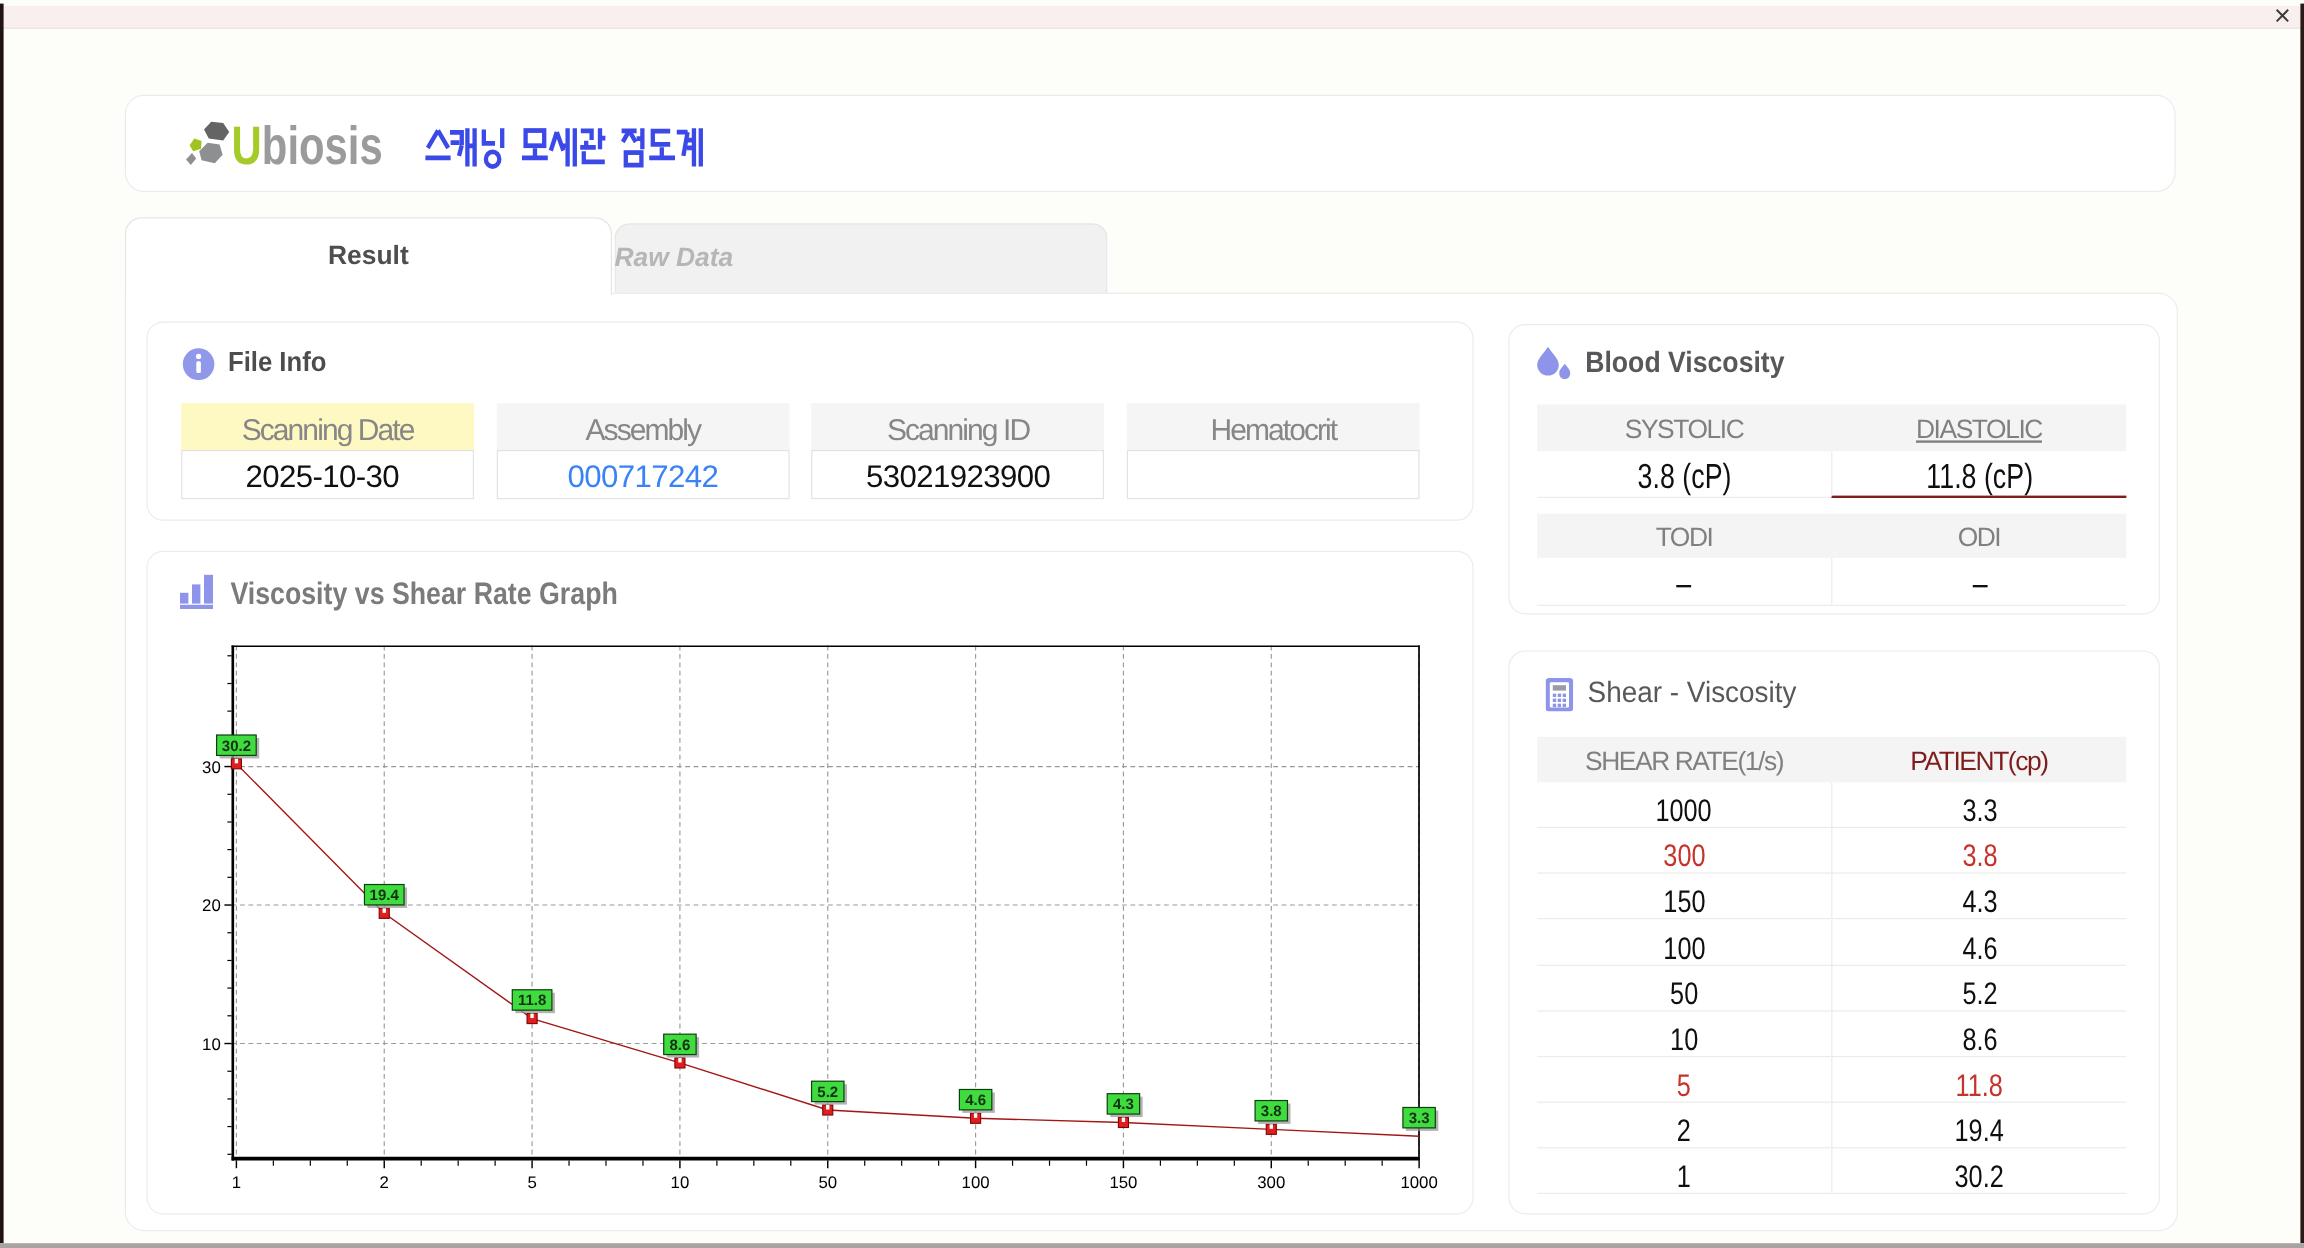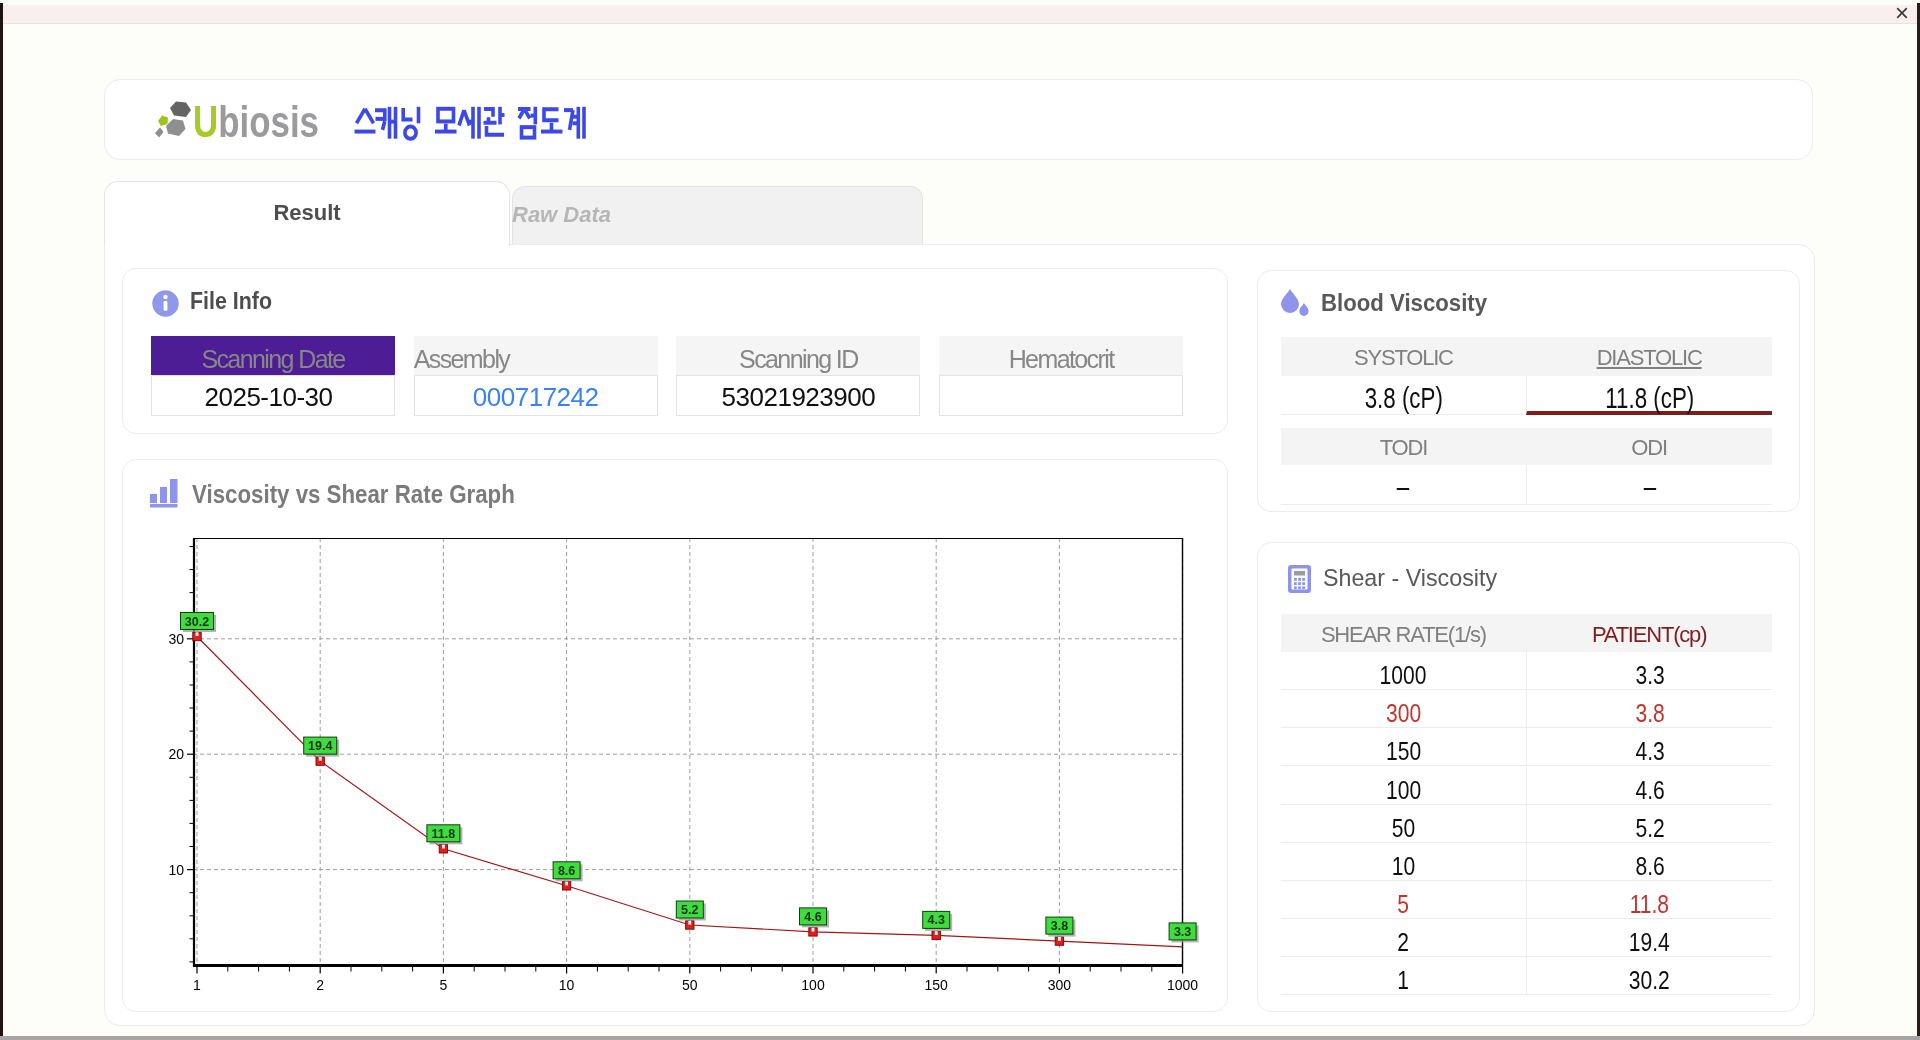--- a/index.html
+++ b/index.html
@@ -103,23 +103,23 @@
 <div class="abs" style="left:104px; top:181px; width:406px; height:64px; line-height:63px; text-align:center; font-weight:bold; font-size:22px; color:#4e4e4e;">Result</div>
 
 <div class="card" style="left:122px; top:268px; width:1106px; height:166px; border-radius:14px;"></div>
 <svg class="abs" style="left:152px; top:290px;" width="27" height="27" viewBox="0 0 27 27">
   <circle cx="13.5" cy="13.5" r="13.2" fill="#9098ea"></circle>
   <rect x="11.6" y="11" width="3.8" height="9.8" rx="1.3" fill="#fff"></rect>
   <circle cx="13.5" cy="7" r="2.2" fill="#fff"></circle>
 </svg>
 <div class="abs" style="left:190px; top:288px; font-size:23px; font-weight:bold; color:#4d4d4d;"><span class="ht" id="h_file" style="transform:scaleX(0.93);">File Info</span></div>
 <div id="fileinfo">
-<div class="abs" style="left:151.0px; top:336px; width:244px; height:38.5px; background:#4c1d95; line-height:46px; text-align:center; font-size:25px; letter-spacing:-1.6px; color:#878787;">Scanning Date</div>
+<div class="abs" style="left:151.0px; top:336px; width:244px; height:38.5px; background:#fef9c3; line-height:46px; text-align:center; font-size:25px; letter-spacing:-1.6px; color:#878787;">Scanning Date</div>
 <div class="abs" style="left:151.0px; top:374.5px; width:244px; height:41px; background:#fff; border:1px solid #e3e3e3; line-height:42px; text-align:center; font-size:26px; letter-spacing:-0.5px; color:#101010; text-indent:-9px;">2025-10-30</div>
-<div class="abs" style="left:413.7px; top:336px; width:244px; height:38.5px; background:#f5f5f5; line-height:46px; font-size:25px; letter-spacing:-1.6px; color:#878787;">Assembly</div>
+<div class="abs" style="left:413.7px; top:336px; width:244px; height:38.5px; background:#f5f5f5; line-height:46px; text-align:center; font-size:25px; letter-spacing:-1.6px; color:#878787;">Assembly</div>
 <div class="abs" style="left:413.7px; top:374.5px; width:244px; height:41px; background:#fff; border:1px solid #e3e3e3; line-height:42px; text-align:center; font-size:26px; letter-spacing:-0.5px; color:#3b82f6;">000717242</div>
 <div class="abs" style="left:676.4px; top:336px; width:244px; height:38.5px; background:#f5f5f5; line-height:46px; text-align:center; font-size:25px; letter-spacing:-1.6px; color:#878787;">Scanning ID</div>
 <div class="abs" style="left:676.4px; top:374.5px; width:244px; height:41px; background:#fff; border:1px solid #e3e3e3; line-height:42px; text-align:center; font-size:26px; letter-spacing:-0.5px; color:#101010;">53021923900</div>
 <div class="abs" style="left:939.1px; top:336px; width:244px; height:38.5px; background:#f5f5f5; line-height:46px; text-align:center; font-size:25px; letter-spacing:-1.6px; color:#878787;">Hematocrit</div>
 <div class="abs" style="left:939.1px; top:374.5px; width:244px; height:41px; background:#fff; border:1px solid #e3e3e3; line-height:42px; text-align:center; font-size:26px; letter-spacing:-0.5px; color:#101010;"></div>
 </div>
 
 <div class="card" style="left:122px; top:459px; width:1106px; height:553px; border-radius:14px;"></div>
 <svg class="abs" style="left:148px; top:478px;" width="34" height="32" viewBox="0 0 34 32">
   <rect x="2" y="16" width="7" height="9" fill="#8d94e9"></rect>
@@ -260,21 +260,21 @@
 <svg class="abs" style="left:1280px; top:287px;" width="32" height="32" viewBox="0 0 32 32">
   <path d="M10 2 C13 7 19 12 19 17 A9 9 0 1 1 1 17 C1 12 7 7 10 2 Z" fill="#8d94e9"></path>
   <path d="M24 16 C25.5 18.5 28.5 21 28.5 23.6 A4.6 4.6 0 1 1 19.4 23.6 C19.4 21 22.5 18.5 24 16 Z" fill="#8d94e9"></path>
 </svg>
 <div class="abs" style="left:1321px; top:289px; font-size:24.5px; font-weight:bold; color:#58585a;"><span class="ht" id="h_blood" style="transform:scaleX(0.906);">Blood Viscosity</span></div>
 <div id="bloodtable">
 <div class="abs" style="left:1280.5px; top:337px; width:491.5px; height:38.5px; background:#f4f4f4;"></div>
 <div class="abs" style="left:1280.5px; top:337px; width:245.75px; height:38.5px; line-height:41.5px; text-align:center; font-size:22px; letter-spacing:-1.2px; color:#808080;">SYSTOLIC</div>
 <div class="abs" style="left:1526.25px; top:337px; width:245.75px; height:38.5px; line-height:41.5px; text-align:center; font-size:22px; letter-spacing:-1.2px; color:#808080;text-decoration:underline;">DIASTOLIC</div>
 <div class="abs" style="left:1280.5px; top:375.5px; width:245.75px; height:39px; border-bottom:1px solid #ececec; line-height:44px; text-align:center; font-size:29px; color:#0f0f0f;"><span class="hc" style="transform:scaleX(0.77);">3.8 (cP)</span></div>
-<div class="abs" style="left:1526.25px; top:375.5px; width:245.75px; height:39px; border-bottom:4px solid #7f1d1d; border-left:1px solid #ececec; line-height:44px; text-align:center; font-size:29px; color:#0f0f0f;"><span class="hc" style="transform:scaleX(0.77);">11.8 (cP)</span></div>
+<div class="abs" style="left:1526.25px; top:375.5px; width:245.75px; height:39px; border-bottom:2px solid #7f1d1d; border-left:1px solid #ececec; line-height:44px; text-align:center; font-size:29px; color:#0f0f0f;"><span class="hc" style="transform:scaleX(0.77);">11.8 (cP)</span></div>
 <div class="abs" style="left:1280.5px; top:427.5px; width:491.5px; height:37.5px; background:#f4f4f4;"></div>
 <div class="abs" style="left:1280.5px; top:427.5px; width:245.75px; height:37.5px; line-height:40.5px; text-align:center; font-size:22px; letter-spacing:-1.2px; color:#808080;">TODI</div>
 <div class="abs" style="left:1526.25px; top:427.5px; width:245.75px; height:37.5px; line-height:40.5px; text-align:center; font-size:22px; letter-spacing:-1.2px; color:#808080;">ODI</div>
 <div class="abs" style="left:1280.5px; top:465px; width:245.75px; height:40px; border-bottom:1px solid #ececec; line-height:44px; text-align:center; font-size:29px; color:#0f0f0f;"><span class="hc" style="transform:scaleX(0.77);">–</span></div>
 <div class="abs" style="left:1526.25px; top:465px; width:245.75px; height:40px; border-bottom:1px solid #ececec; border-left:1px solid #ececec; line-height:44px; text-align:center; font-size:29px; color:#0f0f0f;"><span class="hc" style="transform:scaleX(0.77);">–</span></div>
 </div>
 
 <div class="card" style="left:1257px; top:542px; width:543px; height:470px; border-radius:14px;"></div>
 <svg class="abs" style="left:1288px; top:565px;" width="23" height="28" viewBox="0 0 23 28">
   <rect x="0" y="0" width="23" height="28" rx="3" fill="#8d94e9"></rect>

